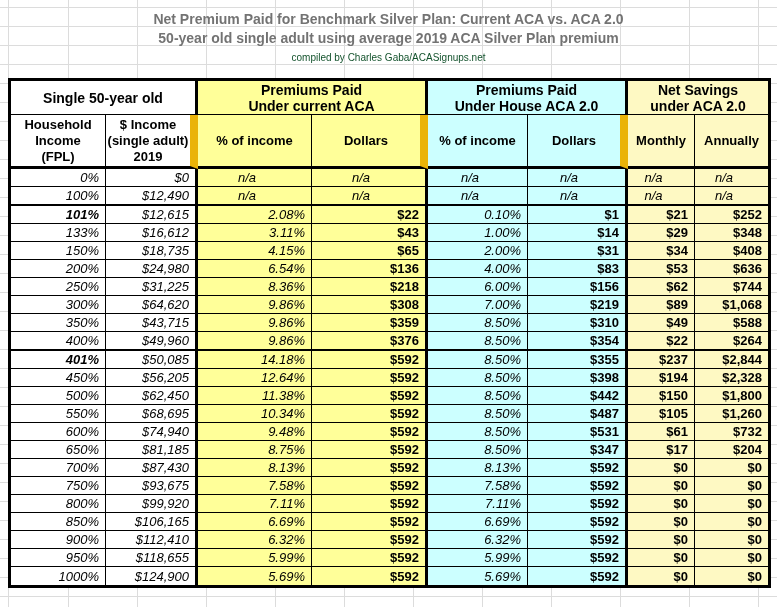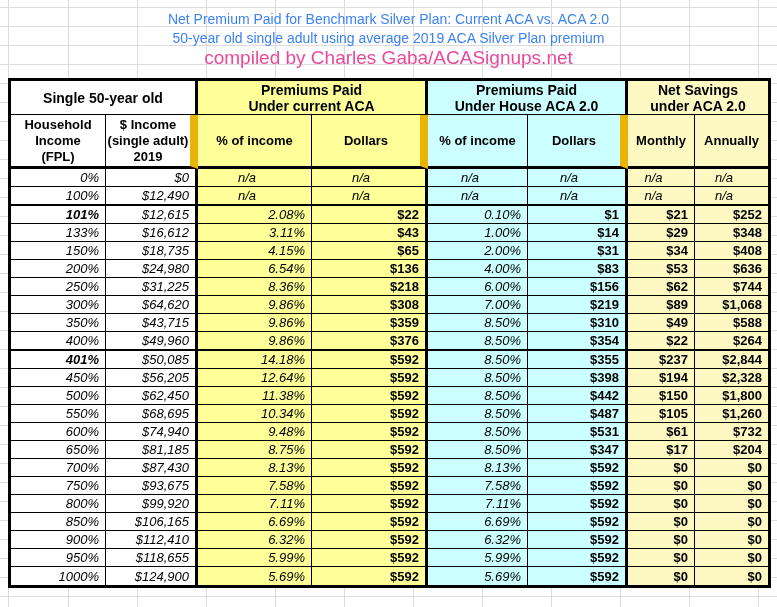--- a/index.html
+++ b/index.html
@@ -10,22 +10,22 @@
     background-color:#ffffff;
     background-image:
       linear-gradient(to right, transparent 8px, #dcdcdc 8px, #dcdcdc 9px, transparent 9px),
       linear-gradient(to right, #dcdcdc 1px, transparent 1px),
       linear-gradient(to bottom, #dcdcdc 1px, transparent 1px);
     background-size: 10px 100%, 69px 100%, 100% 19px;
     background-position: 0 0, -1px 0, 0 7px;
     background-repeat: no-repeat, repeat, repeat;
   }
   .title-block { position:absolute; top:10px; left:0; width:777px; text-align:center; }
-  .t1, .t2 { font-size:14px; font-weight:normal; line-height:19px; color:#3b82f6; }
-  .t3 { font-size:19px; line-height:19px; color:#ec4899; }
+  .t1, .t2 { font-size:14px; font-weight:bold; line-height:19px; color:#737373; }
+  .t3 { font-size:10px; line-height:19px; color:#14532d; }
 
   table.main {
     position:absolute; left:8px; top:78px;
     width:763px; table-layout:fixed;
     border-collapse:separate; border-spacing:0;
     border:3px solid #000;
     background:#fff;
   }
   th, td { box-sizing:border-box; padding:0; vertical-align:middle; overflow:hidden; color:#000; }
 

